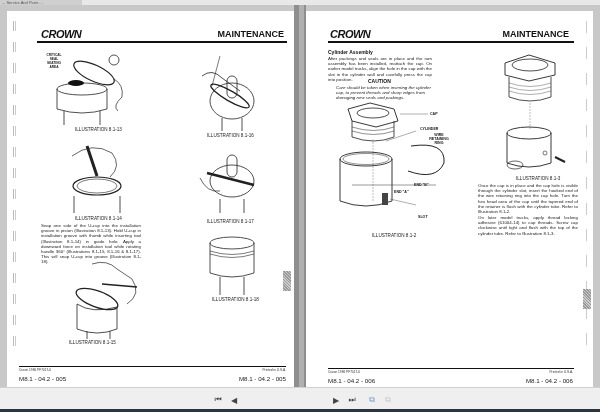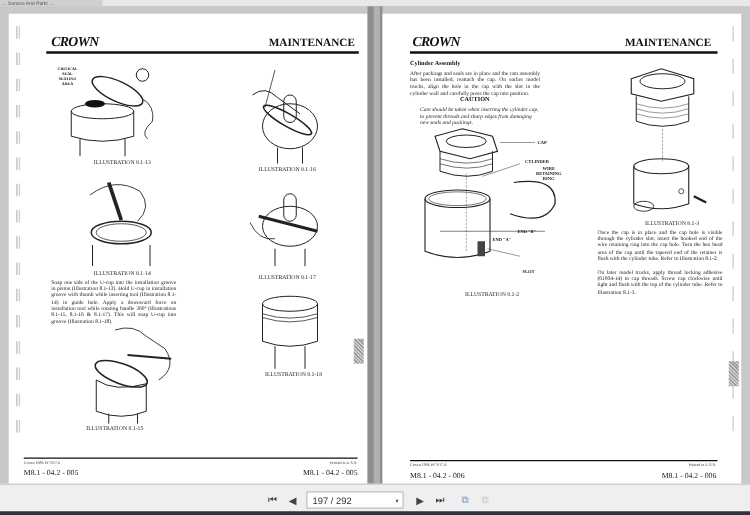--- a/index.html
+++ b/index.html
@@ -1,21 +1,21 @@
 <!DOCTYPE html>
 <html><head>
 <meta charset="utf-8">
 <style>
   * { box-sizing: border-box; margin: 0; padding: 0; }
   html, body { width: 600px; height: 412px; overflow: hidden; background: #d4d4d4; font-family: "Liberation Sans", sans-serif; }
   .app { position: relative; width: 600px; height: 412px; background: #cfcfcf; }
   .title-strip { position: absolute; left: 0; top: 0; width: 600px; height: 5px; background: #e8e8e8; }
   .title-tab { position: absolute; left: 0; top: 0; height: 5px; width: 82px; background: #cfcfcf; font-size: 4px; color: #555; overflow: hidden; white-space: nowrap; line-height: 5px; padding-left: 2px; }
   .viewer { position: absolute; left: 0; top: 5px; width: 600px; height: 382px; background: #c8c8c8; }
-  .page { position: absolute; background: #fff; top: 6px; height: 376px; overflow: hidden; font-family: Liberation Serif, serif; }
+  .page { position: absolute; background: #fff; top: 6px; height: 376px; overflow: hidden; }
   .page.left { left: 7px; width: 287px; }
   .page.right { left: 306px; width: 287px; }
   .gutter { position: absolute; left: 294px; top: 0; width: 12px; height: 382px; background: #8e8e8e; }
   .gutter-edge { position: absolute; left: 299px; top: 0; width: 5px; height: 382px; background: #b0b0b0; }
   .logo { position: absolute; top: 17px; font-weight: bold; font-size: 11px; letter-spacing: -0.5px; color: #111; font-style: italic; }
   .maint { position: absolute; top: 18px; font-weight: bold; font-size: 9px; color: #111; }
   .hrule { position: absolute; height: 1.5px; background: #111; }
   .caption { position: absolute; font-size: 4.6px; color: #222; text-align: center; white-space: nowrap; }
   .para { position: absolute; font-size: 4.4px; line-height: 5.2px; color: #222; text-align: justify; }
   .para.caution { font-style: italic; text-align: left; }
@@ -212,23 +212,19 @@
       <div class="foot-small" style="left:22px; top:359px;">Crown 1986 PF7017-6</div>
       <div class="foot-small" style="right:20px; top:359px;">Printed in U.S.A.</div>
       <div class="foot-code" style="left:22px; top:366px;">M8.1 - 04.2 - 006</div>
       <div class="foot-code" style="right:20px; top:366px;">M8.1 - 04.2 - 006</div>
     </div>
   </div>
 
   <div class="toolbar">
     <div class="tb-btn" style="left:212px; width:12px;">⏮</div>
     <div class="tb-btn" style="left:228px; width:12px;">◀</div>
-    <div class="page-box">
-      <span>197 / 292</span>
-      <span class="dd">▾</span>
-    </div>
     <div class="tb-btn" style="left:330px; width:12px;">▶</div>
     <div class="tb-btn" style="left:346px; width:12px;">⏭</div>
     <div class="tb-btn" style="left:366px; width:12px; color:#7a9cc0;">⧉</div>
     <div class="tb-btn" style="left:382px; width:12px; color:#c8c8c8;">⧉</div>
     <div class="toolbar-bottom"></div>
   </div>
 </div>
 
 </body></html>

